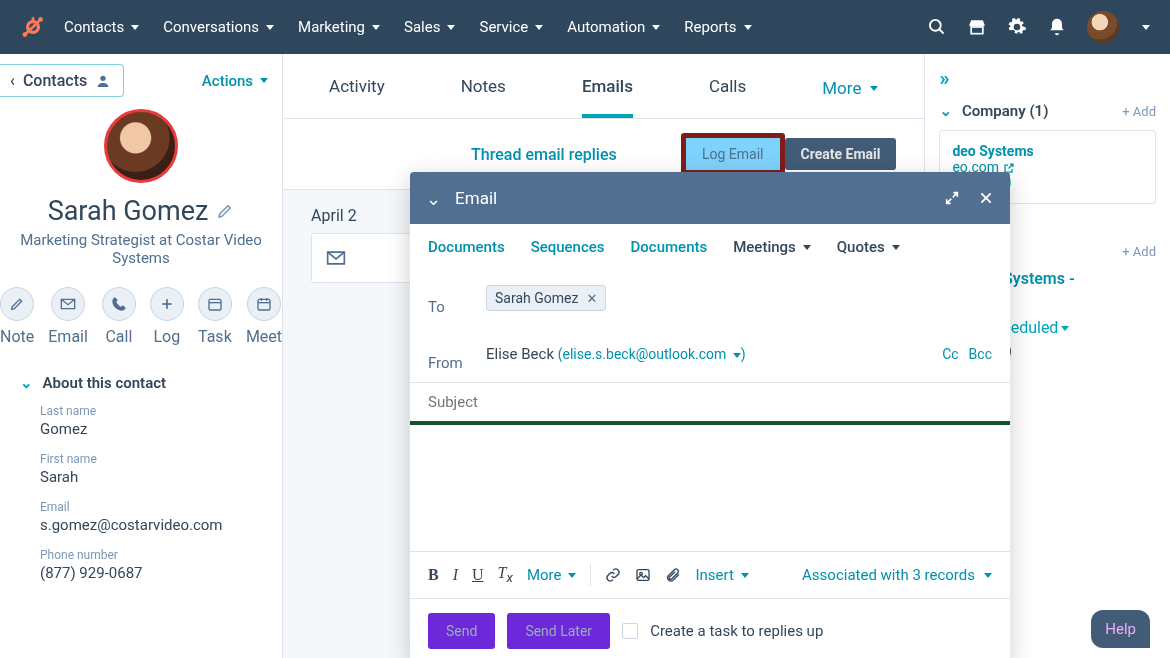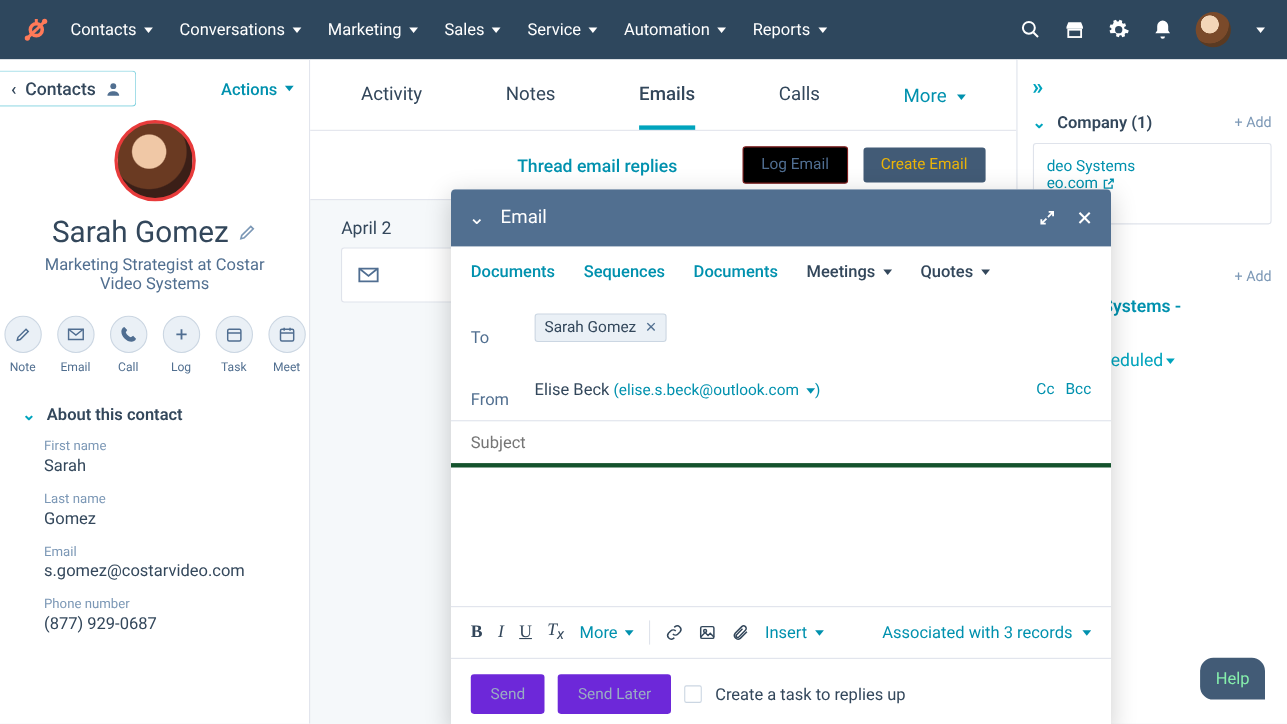--- a/index.html
+++ b/index.html
@@ -16,35 +16,35 @@
 .leftcol { width: 328px; background: #fff; border-right: 1px solid #dfe3eb; display: flex; flex-direction: column; }
 .back-row { display: flex; align-items: center; justify-content: space-between; padding: 10px 14px 0 0; }
 .back-btn { display: flex; align-items: center; gap: 8px; border: 1px solid #7fd1de; border-left: none; border-radius: 0 4px 4px 0; padding: 6px 12px 6px 10px; color: #33475b; font-size: 16px; font-weight: 500; }
 .back-btn .pill-icon { color: #516f90; }
 .actions { color: #0091ae; font-size: 15px; font-weight: 500; display: flex; align-items: center; gap: 4px; cursor: pointer; }
 .contact-head { text-align: center; padding: 12px 20px 10px; }
 .contact-head .ava { width: 74px; height: 74px; border-radius: 50%; margin: 0 auto 12px; background: radial-gradient(circle at 42% 38%, #f0c8a6 0 26%, #6a3a22 28% 58%, #3b1f17 60% 100%); border: 3px solid #e83b3b; }
 .contact-head h1 { font-size: 27px; font-weight: 400; color: #33475b; display: inline-flex; align-items: center; gap: 8px; }
 .contact-head .sub { font-size: 15px; color: #516f90; margin-top: 4px; }
 .act-row { display: flex; justify-content: center; gap: 14px; padding: 10px 0 16px; }
-.act-btn { display: flex; flex-direction: column; align-items: center; gap: 6px; font-size: 11px; color: #516f90; cursor: pointer; justify-content: center; }
+.act-btn { display: flex; flex-direction: column; align-items: center; gap: 6px; font-size: 16px; color: #516f90; cursor: pointer; justify-content: center; }
 .act-btn .circ { width: 34px; height: 34px; border-radius: 50%; border: 1px solid #cbd6e2; background: #eaf0f6; display: flex; align-items: center; justify-content: center; color: #506e91; }
 .section-head { display: flex; align-items: center; gap: 10px; padding: 12px 20px; font-weight: 600; font-size: 15px; color: #33475b; cursor: pointer; }
 .fields { padding: 0 40px; display: flex; flex-direction: column; gap: 14px; }
 .field-label { font-size: 12px; color: #7c98b6; }
 .field-val { font-size: 15px; color: #33475b; margin-top: 2px; }
 .midcol { flex: 1; padding: 0; }
 .tabs { display: flex; gap: 76px; padding: 22px 46px 0 46px; background: #fff; border-bottom: 1px solid #dfe3eb; }
 .tab { padding-bottom: 18px; font-size: 17px; color: #33475b; cursor: pointer; }
 .tab.active { color: #33475b; border-bottom: 4px solid #00a4bd; font-weight: 500; }
 .tab.teal { color: #0091ae; display: flex; align-items: center; gap: 6px; }
-.thread-row { display: flex; align-items: center; justify-content: flex-end; gap: 14px; padding: 14px 28px; background: #fff; border-bottom: 1px solid #dfe3eb; }
+.thread-row { display: flex; align-items: center; justify-content: flex-end; padding: 14px 28px; background: #fff; border-bottom: 1px solid #dfe3eb; }
 .thread-row .tlabel { color: #0091ae; font-weight: 500; font-size: 16px; margin-right: auto; margin-left: 160px; }
-.btn-outline { border: 1px solid #7f1d1d; background: #000000; color: #506e91; padding: 8px 16px; border-radius: 3px; font-size: 14px; cursor: pointer; }
-.btn-dark { background: #425b76; color: #eab308; padding: 8px 16px; border-radius: 3px; font-size: 14px; border: none; cursor: pointer; }
+.btn-outline { border: 5px solid #7f1d1d; background: #7dd3fc; color: #506e91; padding: 8px 16px; border-radius: 3px; font-size: 14px; cursor: pointer; }
+.btn-dark { background: #425b76; color: #e5e5e5; padding: 8px 16px; border-radius: 3px; font-size: 14px; border: none; cursor: pointer; font-weight: bold; }
 .datehdr { padding: 16px 28px 8px; font-size: 16px; color: #33475b; }
 .card { margin: 0 28px 18px; background: #fff; border: 1px solid #dfe3eb; border-radius: 3px; padding: 14px; }
 .card .envicon { color: #506e91; }
 .rightcol { width: 282px; background: #fff; border-left: 1px solid #dfe3eb; padding: 12px 14px; }
 .rc-collapse { color: #00a4bd; font-size: 20px; font-weight: 700; margin-bottom: 12px; cursor: pointer; }
 .rc-section { display: flex; align-items: center; gap: 10px; font-weight: 600; font-size: 15px; margin-bottom: 10px; }
 .rc-section .add { margin-left: auto; color: #7c98b6; font-size: 13px; font-weight: 400; cursor: pointer; }
 .rc-card { border: 1px solid #dfe3eb; border-radius: 3px; padding: 12px; font-size: 14px; color: #33475b; }
 .rc-card a { color: #0091ae; text-decoration: none; }
 .rc-card .phone { color: #0091ae; }
@@ -68,21 +68,21 @@
 .subj input { border: none; outline: none; width: 100%; font-size: 15px; color: #33475b; }
 .body-area { height: 126px; }
 .toolbar { border-top: 1px solid #dfe3eb; display: flex; align-items: center; padding: 12px 18px; gap: 14px; color: #33475b; }
 .toolbar .sep { width: 1px; height: 22px; background: #dfe3eb; }
 .toolbar .more, .toolbar .ins { color: #0091ae; font-size: 15px; display: flex; align-items: center; gap: 4px; cursor: pointer; }
 .toolbar .assoc { margin-left: auto; color: #0091ae; font-size: 15px; display: flex; align-items: center; gap: 6px; cursor: pointer; }
 .sendrow { border-top: 1px solid #dfe3eb; display: flex; align-items: center; padding: 14px 18px; gap: 12px; }
 .sendrow button { background: #6d28d9; border: none; color: #99acc2; padding: 10px 18px; border-radius: 3px; font-size: 14px; cursor: pointer; }
 .sendrow .chk { width: 16px; height: 16px; border: 1px solid #cbd6e2; border-radius: 2px; }
 .sendrow .tasklabel { font-size: 15px; color: #33475b; }
-.help { position: absolute; right: 20px; bottom: 22px; background: #425b76; color: #86efac; padding: 10px 14px; border-radius: 12px 12px 0 12px; font-size: 15px; cursor: pointer; }
+.help { position: absolute; right: 20px; bottom: 10px; background: #425b76; color: #f0abfc; padding: 10px 14px; border-radius: 12px 12px 0 12px; font-size: 15px; cursor: pointer; }
 svg { display: block; }
 .caret::after { content: ""; display: inline-block; border-top: 5px solid currentColor; border-left: 4px solid transparent; border-right: 4px solid transparent; margin-left: 3px; vertical-align: middle; }
 </style>
 </head>
 <body>
 
 <div class="topnav">
   <svg class="logo" viewBox="0 0 24 24" fill="none">
       <circle cx="12" cy="12" r="5" stroke="#ff7a59" stroke-width="3"></circle>
       <circle cx="19" cy="5" r="2.2" fill="#ff7a59"></circle>
@@ -199,26 +199,26 @@
           </div>
           <span>Meet</span>
         </div>
     </div>
     <div class="section-head">
       <span style="color:#00a4bd">⌄</span>
       <span>About this contact</span>
     </div>
     <div class="fields">
       <div>
+          <div class="field-label">Last name</div>
+          <div class="field-val">Gomez</div>
+        </div>
+      <div>
           <div class="field-label">First name</div>
           <div class="field-val">Sarah</div>
-        </div>
-      <div>
-          <div class="field-label">Last name</div>
-          <div class="field-val">Gomez</div>
         </div>
       <div>
           <div class="field-label">Email</div>
           <div class="field-val">s.gomez@costarvideo.com</div>
         </div>
       <div>
           <div class="field-label">Phone number</div>
           <div class="field-val">(877) 929-0687</div>
         </div>
     </div>
@@ -247,21 +247,21 @@
   </div>
 
   <div class="rightcol">
     <div class="rc-collapse">»</div>
     <div class="rc-section">
       <span style="color:#00a4bd">⌄</span>
       <span>Company (1)</span>
       <span class="add">+ Add</span>
     </div>
     <div class="rc-card">
-      <div style="font-weight:400;color:#0091ae">deo Systems</div>
+      <div style="font-weight:700;color:#0091ae">deo Systems</div>
       <div><a><span>eo.com</span> <svg style="display:inline;vertical-align:middle" width="12" height="12" viewBox="0 0 24 24" fill="none" stroke="#0091ae" stroke-width="2.5">
               <path d="M14 4h6v6M20 4l-9 9M18 14v6H4V6h6"></path>
             </svg></a></div>
       <div class="phone">635-6800</div>
     </div>
     <div class="rc-deal">
       <div class="rc-section">
           <span class="add">+ Add</span>
         </div>
       <div style="color:#0091ae;font-weight:600">ar Video Systems -</div>

